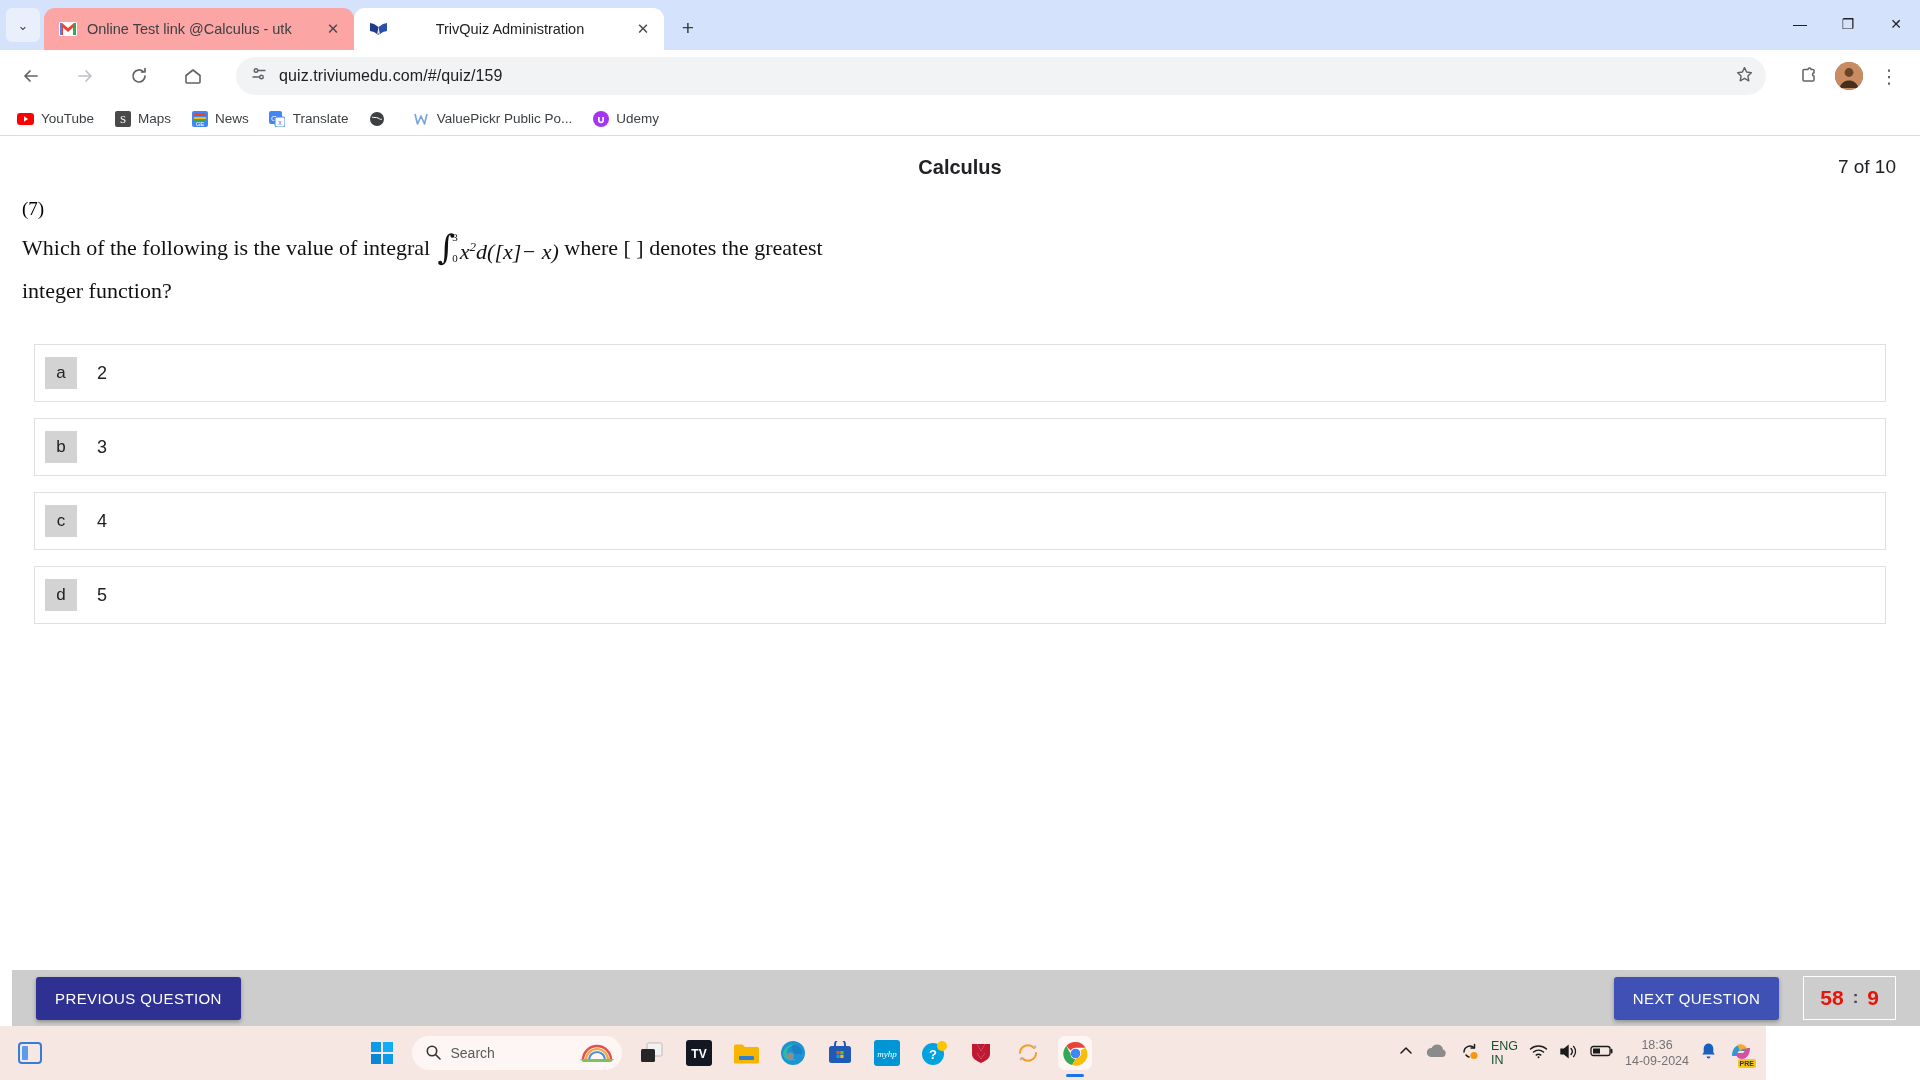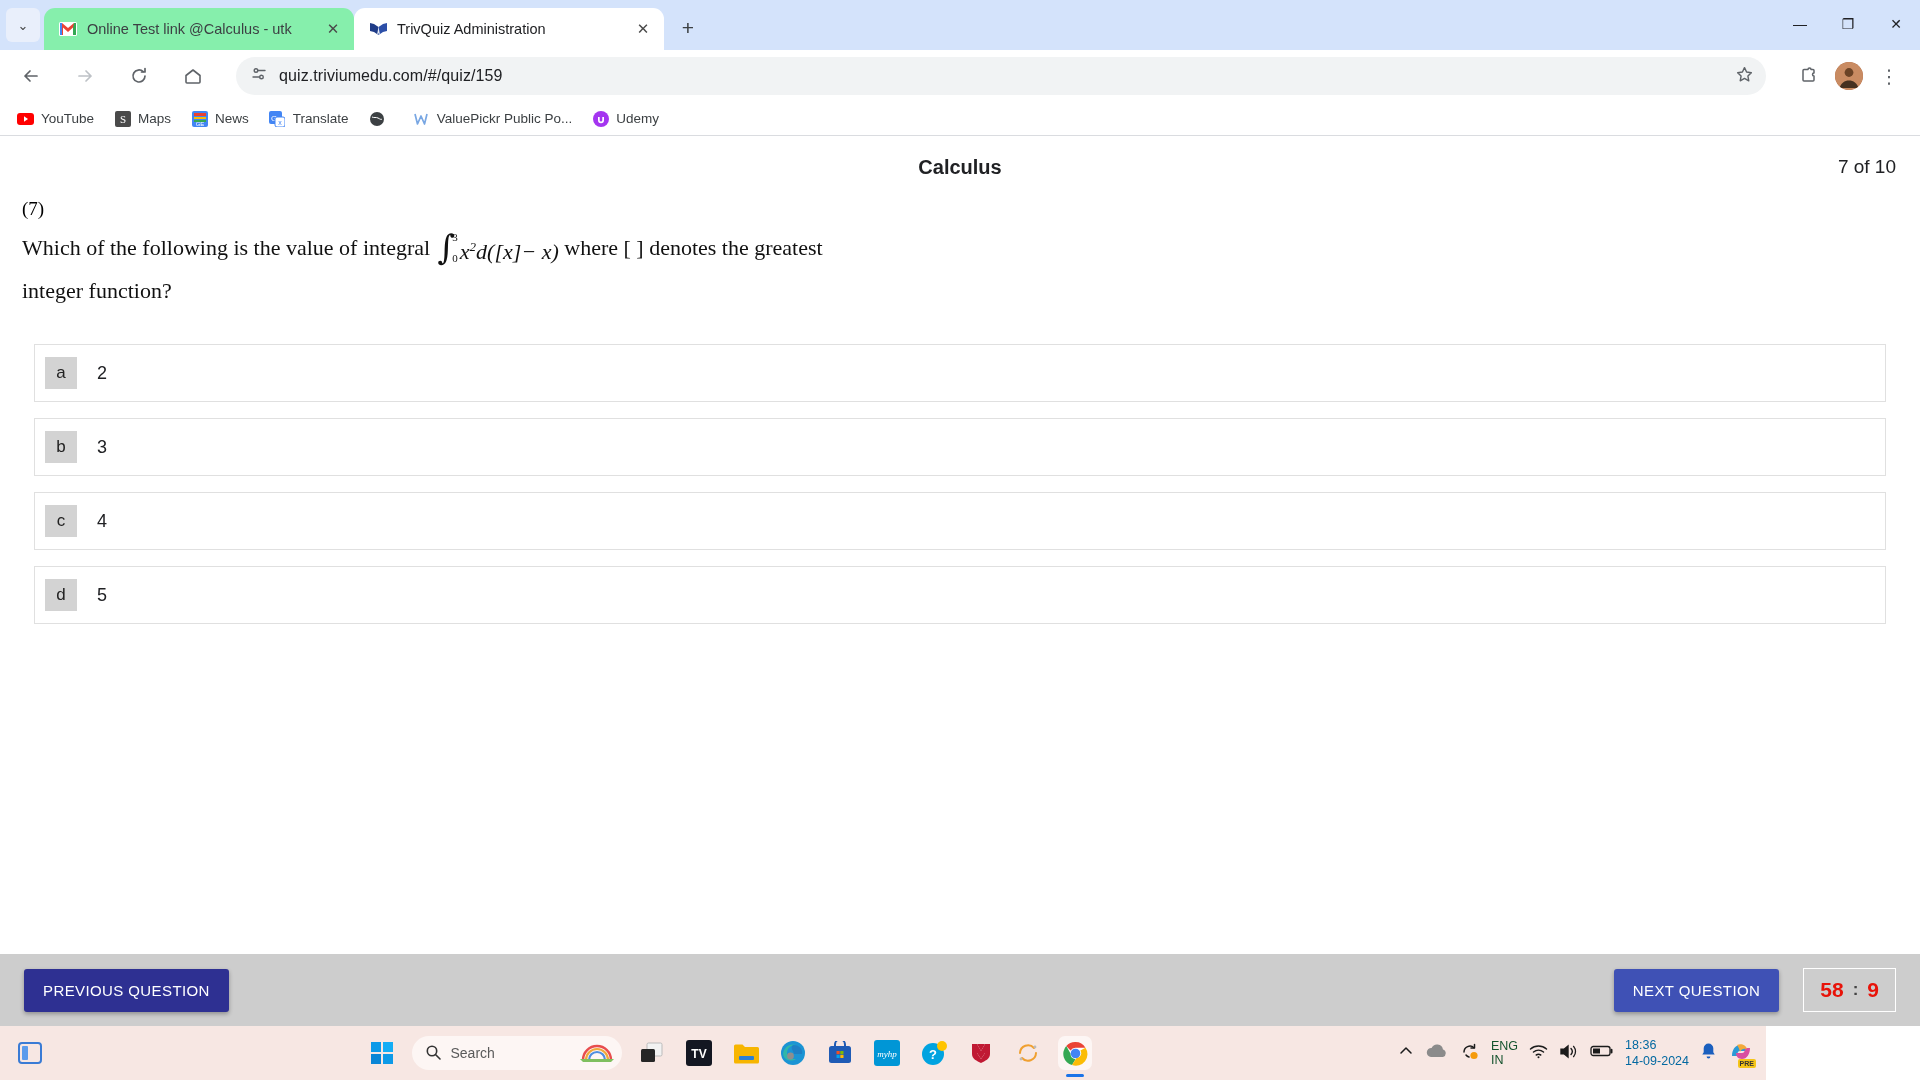--- a/index.html
+++ b/index.html
@@ -22,22 +22,22 @@
     width:34px; height:34px; margin-bottom:8px; margin-right:4px;
     display:flex; align-items:center; justify-content:center;
     border-radius:6px; background:#e9effb; color:#444; font-size:13px;
   }
   .tab {
     height:42px; min-width:310px; max-width:310px;
     display:flex; align-items:center; gap:9px;
     padding:0 10px 0 14px; border-radius:11px 11px 0 0;
     font-size:15px; color:#3c4043; position:relative;
   }
-  .tab.inactive { background:#86efac; color:#3c4043; }
-  .tab.active  { background:#ffffff; color:#202124; }
+  .tab.inactive { background:#fca5a5; color:#3c4043; }
+  .tab.active  { background:#ffffff; color:#202124;text-align:center; }
   .tab .favicon { width:20px; height:20px; flex:0 0 20px; display:flex; align-items:center; justify-content:center; }
   .tab .tab-title { flex:1; white-space:nowrap; overflow:hidden; text-overflow:clip; font-size:14.5px; }
   .tab .tab-close { width:22px; height:22px; flex:0 0 22px; display:flex; align-items:center;
                     justify-content:center; border-radius:50%; font-size:15px; color:#4a4a4a; }
   .newtab { width:34px; height:34px; margin-bottom:5px; margin-left:7px;
             display:flex; align-items:center; justify-content:center;
             font-size:21px; color:#3c4043; border-radius:50%; }
   .wincontrols { position:absolute; right:0; top:0; height:48px; display:flex; align-items:center; }
   .wincontrols div { width:48px; height:48px; display:flex; align-items:center; justify-content:center;
                      font-size:14px; color:#202124; }
@@ -86,21 +86,21 @@
   .sup { font-size:13px; vertical-align:super; font-style:italic; }
 
   .options { margin-top:34px; padding:0 12px; display:flex; flex-direction:column; gap:16px; }
   .opt { height:58px; border:1px solid #e0e0e0; background:#fff; display:flex; align-items:center;
          padding:0 10px; gap:20px; }
   .opt-key { width:32px; height:32px; background:#d3d3d3; color:#222; font-size:17px;
              display:flex; align-items:center; justify-content:center; flex:0 0 32px; }
   .opt-val { font-size:18px; color:#202124; }
 
   .q-footer {
-    position:absolute; left:0; right:0; bottom:0; height:72px; background:#cdcdcd;
+    position:absolute; left:12px; right:0; bottom:0; height:56px; background:#cdcdcd;
     display:flex; align-items:center; justify-content:space-between; padding:0 24px;
   }
   .qbtn { background:#2e3092; color:#fff; font-size:15px; letter-spacing:.4px;
           padding:13px 19px; border:none; border-radius:3px;
           box-shadow:0 2px 4px rgba(0,0,0,.3); }
   .qbtn.next { background:#3f51b5; }
   .footer-right { display:flex; align-items:center; gap:24px; }
   .timer { border:1px solid #fff; background:#cdcdcd; padding:9px 16px; min-width:78px;
            display:flex; align-items:center; justify-content:center; gap:9px; }
   .timer span { color:#e81309; font-weight:bold; font-size:21px; }
@@ -113,21 +113,21 @@
   .tb-center { flex:1; display:flex; align-items:center; justify-content:center; gap:13px; }
   .tb-right-tray { display:flex; align-items:center; gap:11px; padding-right:12px; }
   .tsk-icon { width:34px; height:34px; display:flex; align-items:center; justify-content:center; position:relative; }
   .tsk-icon.active::after { content:""; position:absolute; bottom:-7px; left:50%; transform:translateX(-50%);
                             width:18px; height:3px; border-radius:2px; background:#1a73e8; }
   .searchbox { width:210px; height:34px; background:#fdf6f4; border-radius:17px;
                display:flex; align-items:center; gap:9px; padding:0 8px 0 13px;
                font-size:14px; color:#5a5a5a; }
   .searchbox .stext { flex:1; }
   .tray-lang { font-size:12.5px; color:#14532d; line-height:1.15; text-align:left; }
-  .tray-clock { font-size:12.5px; color:#0369a1; line-height:1.3; text-align:left; }
+  .tray-clock { font-size:12.5px; color:#737373; line-height:1.3; text-align:center; }
 </style>
 </head>
 <body>
 
 <div id="browser">
 
   <div class="tabstrip">
     <div class="tab-list-btn">
       <span>⌄</span>
     </div>

